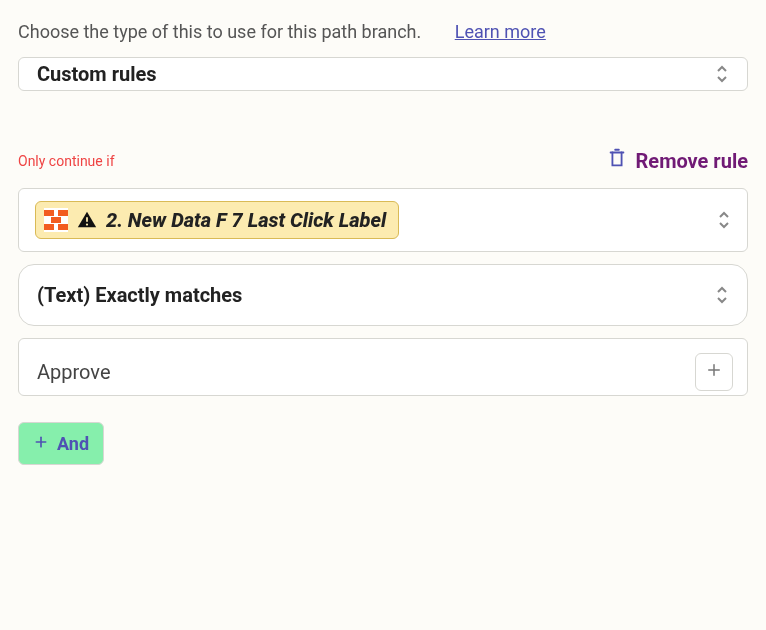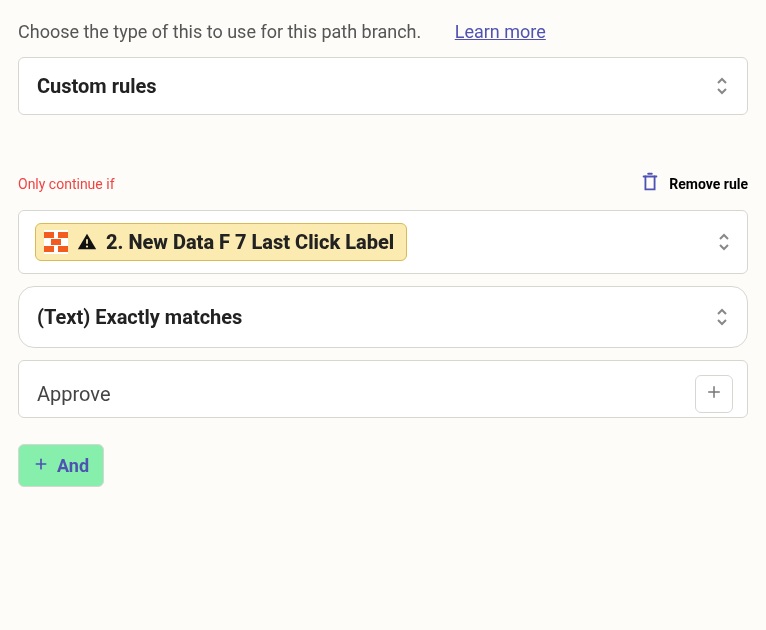--- a/index.html
+++ b/index.html
@@ -21,21 +21,21 @@
     text-decoration: underline;
     margin-left: 29px;
   }
   .select-box {
     display: flex;
     align-items: center;
     justify-content: space-between;
     border: 1px solid #d7d7d2;
     border-radius: 6px;
     background: #fff;
-    padding: 16px 18px;
+    padding: 4px 18px;
     cursor: pointer;
   }
   .select-box .label {
     font-weight: 700;
     font-size: 20px;
     color: #222;
   }
   .chevrons {
     display: flex;
     flex-direction: column;
@@ -51,23 +51,23 @@
   }
   .section-header .title {
     font-weight: 400;
     font-size: 14px;
     color: #ef4444;
   }
   .remove-rule {
     display: flex;
     align-items: center;
     gap: 8px;
-    color: #000000;
-    font-weight: 700;
-    font-size: 14px;
+    color: #701a75;
+    font-weight: 700;
+    font-size: 20px;
     cursor: pointer;
   }
   .remove-rule svg { stroke: #4f52b3; }
   .field-box {
     display: flex;
     align-items: center;
     justify-content: space-between;
     border: 1px solid #d7d7d2;
     border-radius: 6px;
     background: #fff;
@@ -76,20 +76,21 @@
     cursor: pointer;
   }
   .pill {
     display: flex;
     align-items: center;
     gap: 8px;
     background: #fcebb0;
     border: 1px solid #d9ba56;
     border-radius: 6px;
     padding: 6px 12px 6px 8px;
+    font-style: italic;
   }
   .pill .text {
     font-weight: 800;
     font-size: 20px;
     color: #222;
   }
   .app-icon {
     width: 24px;
     height: 24px;
     position: relative;

